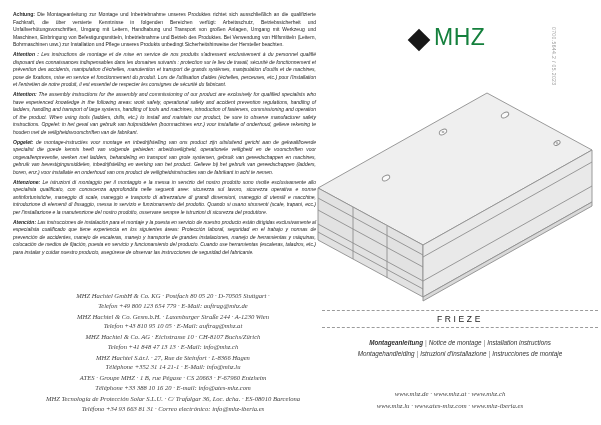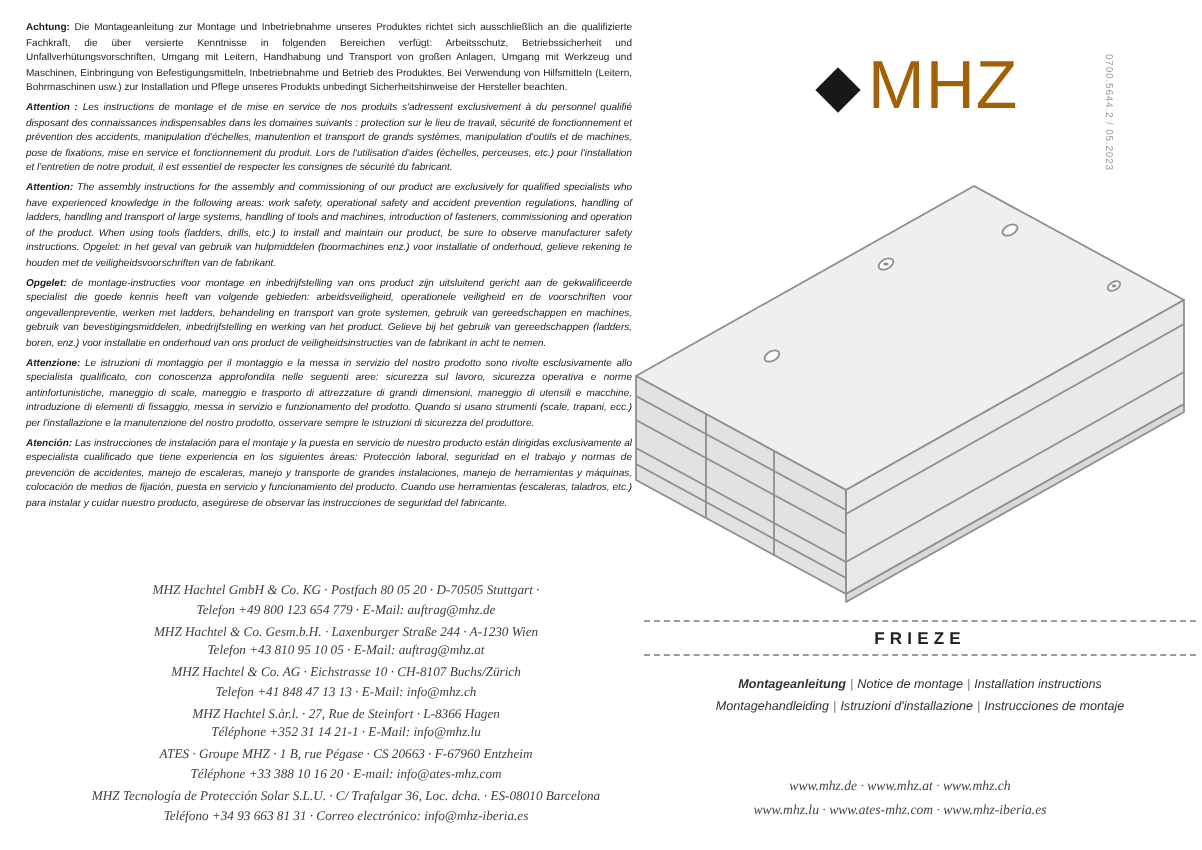--- a/index.html
+++ b/index.html
@@ -10,39 +10,39 @@
   .warnings{position:absolute;left:13px;top:11px;width:303px;}
   .warnings p{margin:0 0 2.5px 0;font-size:5px;line-height:1.5;text-align:justify;
               color:#1c1c1c;font-style:italic;}
   .warnings p.de{font-style:normal;}
   .warnings b{font-weight:bold;}
 
   
   .logo{position:absolute;left:407px;top:26px;display:flex;align-items:center;}
   .logo .diamond{width:16px;height:16px;background:#181818;transform:rotate(45deg);
                  margin:4px 7px 0 4px;}
-  .logo .word{font-size:34px;line-height:1;color:#a16207;letter-spacing:0.5px;}
+  .logo .word{font-size:23px;line-height:1;color:#15803d;letter-spacing:0.5px;}
 
   
   .doc-number{position:absolute;left:551px;top:27px;writing-mode:vertical-rl;
               font-size:5px;letter-spacing:0.4px;color:#9a9a9a;}
 
   
   .drawing{position:absolute;left:300px;top:85px;width:301px;height:225px;}
 
   
   .addresses{position:absolute;left:6px;top:291px;width:334px;text-align:center;
              font-family:"Liberation Serif",serif;font-style:italic;color:#3d3d3d;}
   .addresses .group{margin-bottom:1.5px;}
   .addresses .line{font-size:6.6px;line-height:1.45;}
 
   
   .product{position:absolute;left:322px;top:310px;width:276px;text-align:center;}
   .rule{border-top:1px dashed #9b9b9b;height:0;}
-  .product-name{margin:3px 0;font-size:8.5px;letter-spacing:2.6px;font-weight:bold;color:#222;}
+  .product-name{margin:3px 0;font-size:8.5px;letter-spacing:2.6px;font-weight:normal;color:#222;}
   .subtitles{margin-top:9px;font-size:6.3px;line-height:1.8;color:#333;font-style:italic;}
   .subtitles .lead{font-weight:bold;}
   .subtitles .sep{color:#777;padding:0 2px;}
 
   
   .websites{position:absolute;left:322px;top:388px;width:256px;text-align:center;
             font-family:"Liberation Serif",serif;font-style:italic;
             font-size:6.8px;line-height:1.75;color:#444;}
 </style>
 </head>

